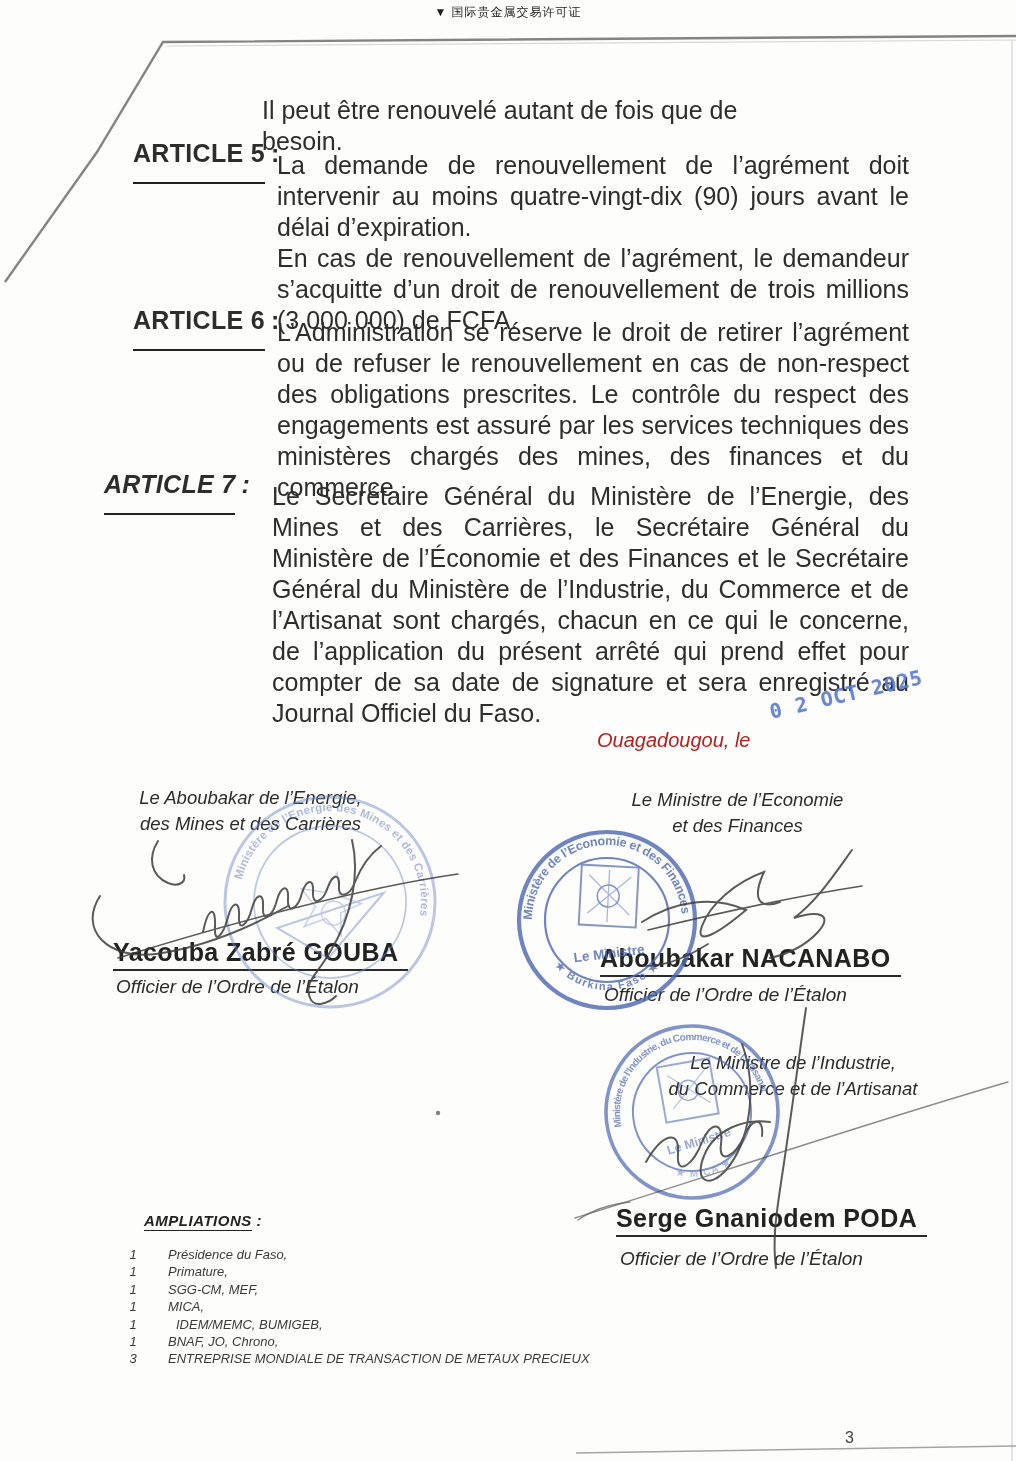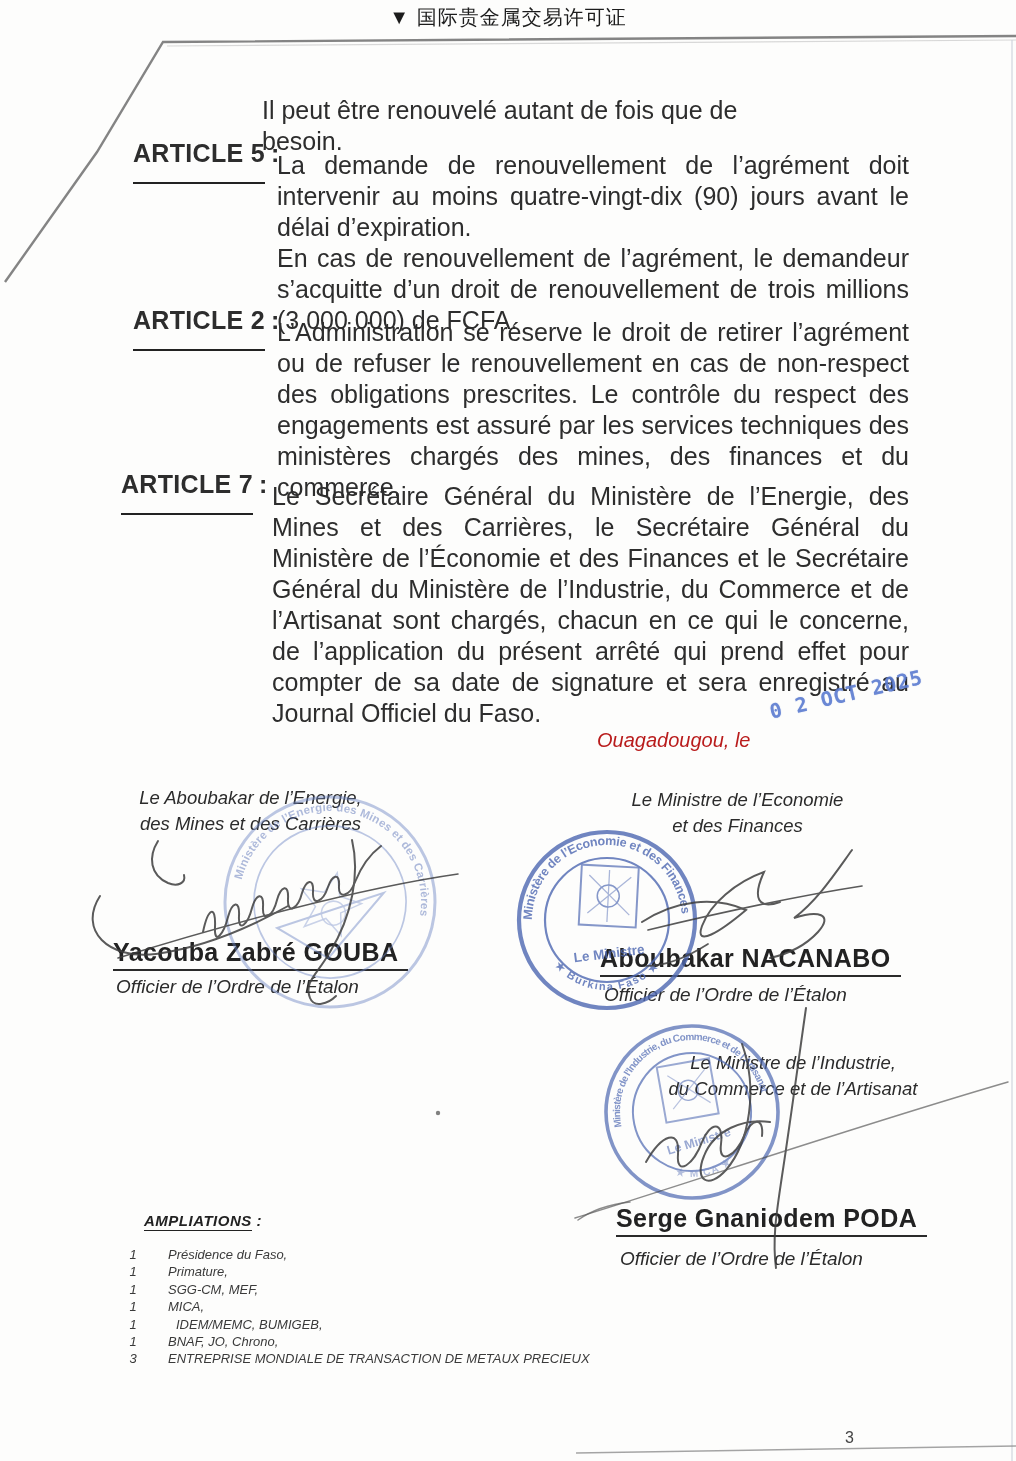--- a/index.html
+++ b/index.html
@@ -4,32 +4,32 @@
 <style>
   html,body{margin:0;padding:0;background:#ffffff;}
   .canvas{
     position:relative;width:1016px;height:1461px;margin:0 auto;
     background:#fdfdfc;overflow:hidden;
     font-family:"Liberation Sans",sans-serif;color:#2f2f2f;
   }
   .abs{position:absolute;}
   .cn-caption{
     left:0;top:4px;width:100%;text-align:center;
-    font-size:20px;letter-spacing:1px;color:#1c1c1c;
+    font-size:12px;letter-spacing:1px;color:#1c1c1c;
   }
   .doc-text{font-size:25px;line-height:31px;color:#2d2d2d;}
   .intro{left:262px;top:95px;width:524px;}
   .art-label{font-weight:bold;white-space:nowrap;}
   .art-label .lbl{border-bottom:2px solid #222;padding-bottom:15px;letter-spacing:.3px;}
   .art-label .colon{margin-left:6px;}
   .art-body{text-align:justify;margin-top:12px;}
   .art-body p{margin:0;}
   .a5l{left:133px;top:138px;} .a5c{left:277px;top:138px;width:632px;}
   .a6l{left:133px;top:305px;} .a6c{left:277px;top:305px;width:632px;}
-  .a7l{left:121px;top:469px;} .a7c{left:272px;top:469px;width:637px;}
+  .a7l{left:104px;top:469px;font-style:italic;} .a7c{left:272px;top:469px;width:637px;}
   .dateline{left:597px;top:729px;font-size:20px;font-style:italic;color:#b91c1c;}
   .date-stamp{
     left:770px;top:700px;transform:rotate(-13deg);transform-origin:left center;
     font-family:"DejaVu Sans Mono",monospace;font-weight:bold;font-size:20px;
     letter-spacing:1px;color:#5b7bd0;opacity:.9;text-shadow:0 0 1px rgba(91,123,208,.5);
     white-space:nowrap;
   }
   .sig-title{font-style:italic;font-size:18.5px;line-height:26px;text-align:center;color:#2b2b2b;}
   .t1{left:128px;top:785px;width:245px;}
   .t2{left:610px;top:787px;width:255px;}
@@ -63,21 +63,21 @@
   <div class="abs cn-caption">▼ 国际贵金属交易许可证</div>
 
   <div class="abs doc-text intro">Il peut être renouvelé autant de fois que de besoin.</div>
 
   <div class="abs doc-text art-label a5l"><span class="lbl">ARTICLE 5</span><span class="colon">:</span></div>
   <div class="abs doc-text art-body a5c">
     <p>La demande de renouvellement de l’agrément doit intervenir au moins quatre-vingt-dix (90) jours avant le délai d’expiration.</p>
     <p>En cas de renouvellement de l’agrément, le demandeur s’acquitte d’un droit de renouvellement de trois millions (3 000 000) de FCFA.</p>
   </div>
 
-  <div class="abs doc-text art-label a6l"><span class="lbl">ARTICLE 2</span><span class="colon">:</span></div>
+  <div class="abs doc-text art-label a6l"><span class="lbl">ARTICLE 6</span><span class="colon">:</span></div>
   <div class="abs doc-text art-body a6c">
     <p>L’Administration se réserve le droit de retirer l’agrément ou de refuser le renouvellement en cas de non-respect des obligations prescrites. Le contrôle du respect des engagements est assuré par les services techniques des ministères chargés des mines, des finances et du commerce.</p>
   </div>
 
   <div class="abs doc-text art-label a7l"><span class="lbl">ARTICLE 7</span><span class="colon">:</span></div>
   <div class="abs doc-text art-body a7c">
     <p>Le Secrétaire Général du Ministère de l’Energie, des Mines et des Carrières, le Secrétaire Général du Ministère de l’Économie et des Finances et le Secrétaire Général du Ministère de l’Industrie, du Commerce et de l’Artisanat sont chargés, chacun en ce qui le concerne, de l’application du présent arrêté qui prend effet pour compter de sa date de signature et sera enregistré au Journal Officiel du Faso.</p>
   </div>
 
   <div class="abs dateline">Ouagadougou, le</div>

